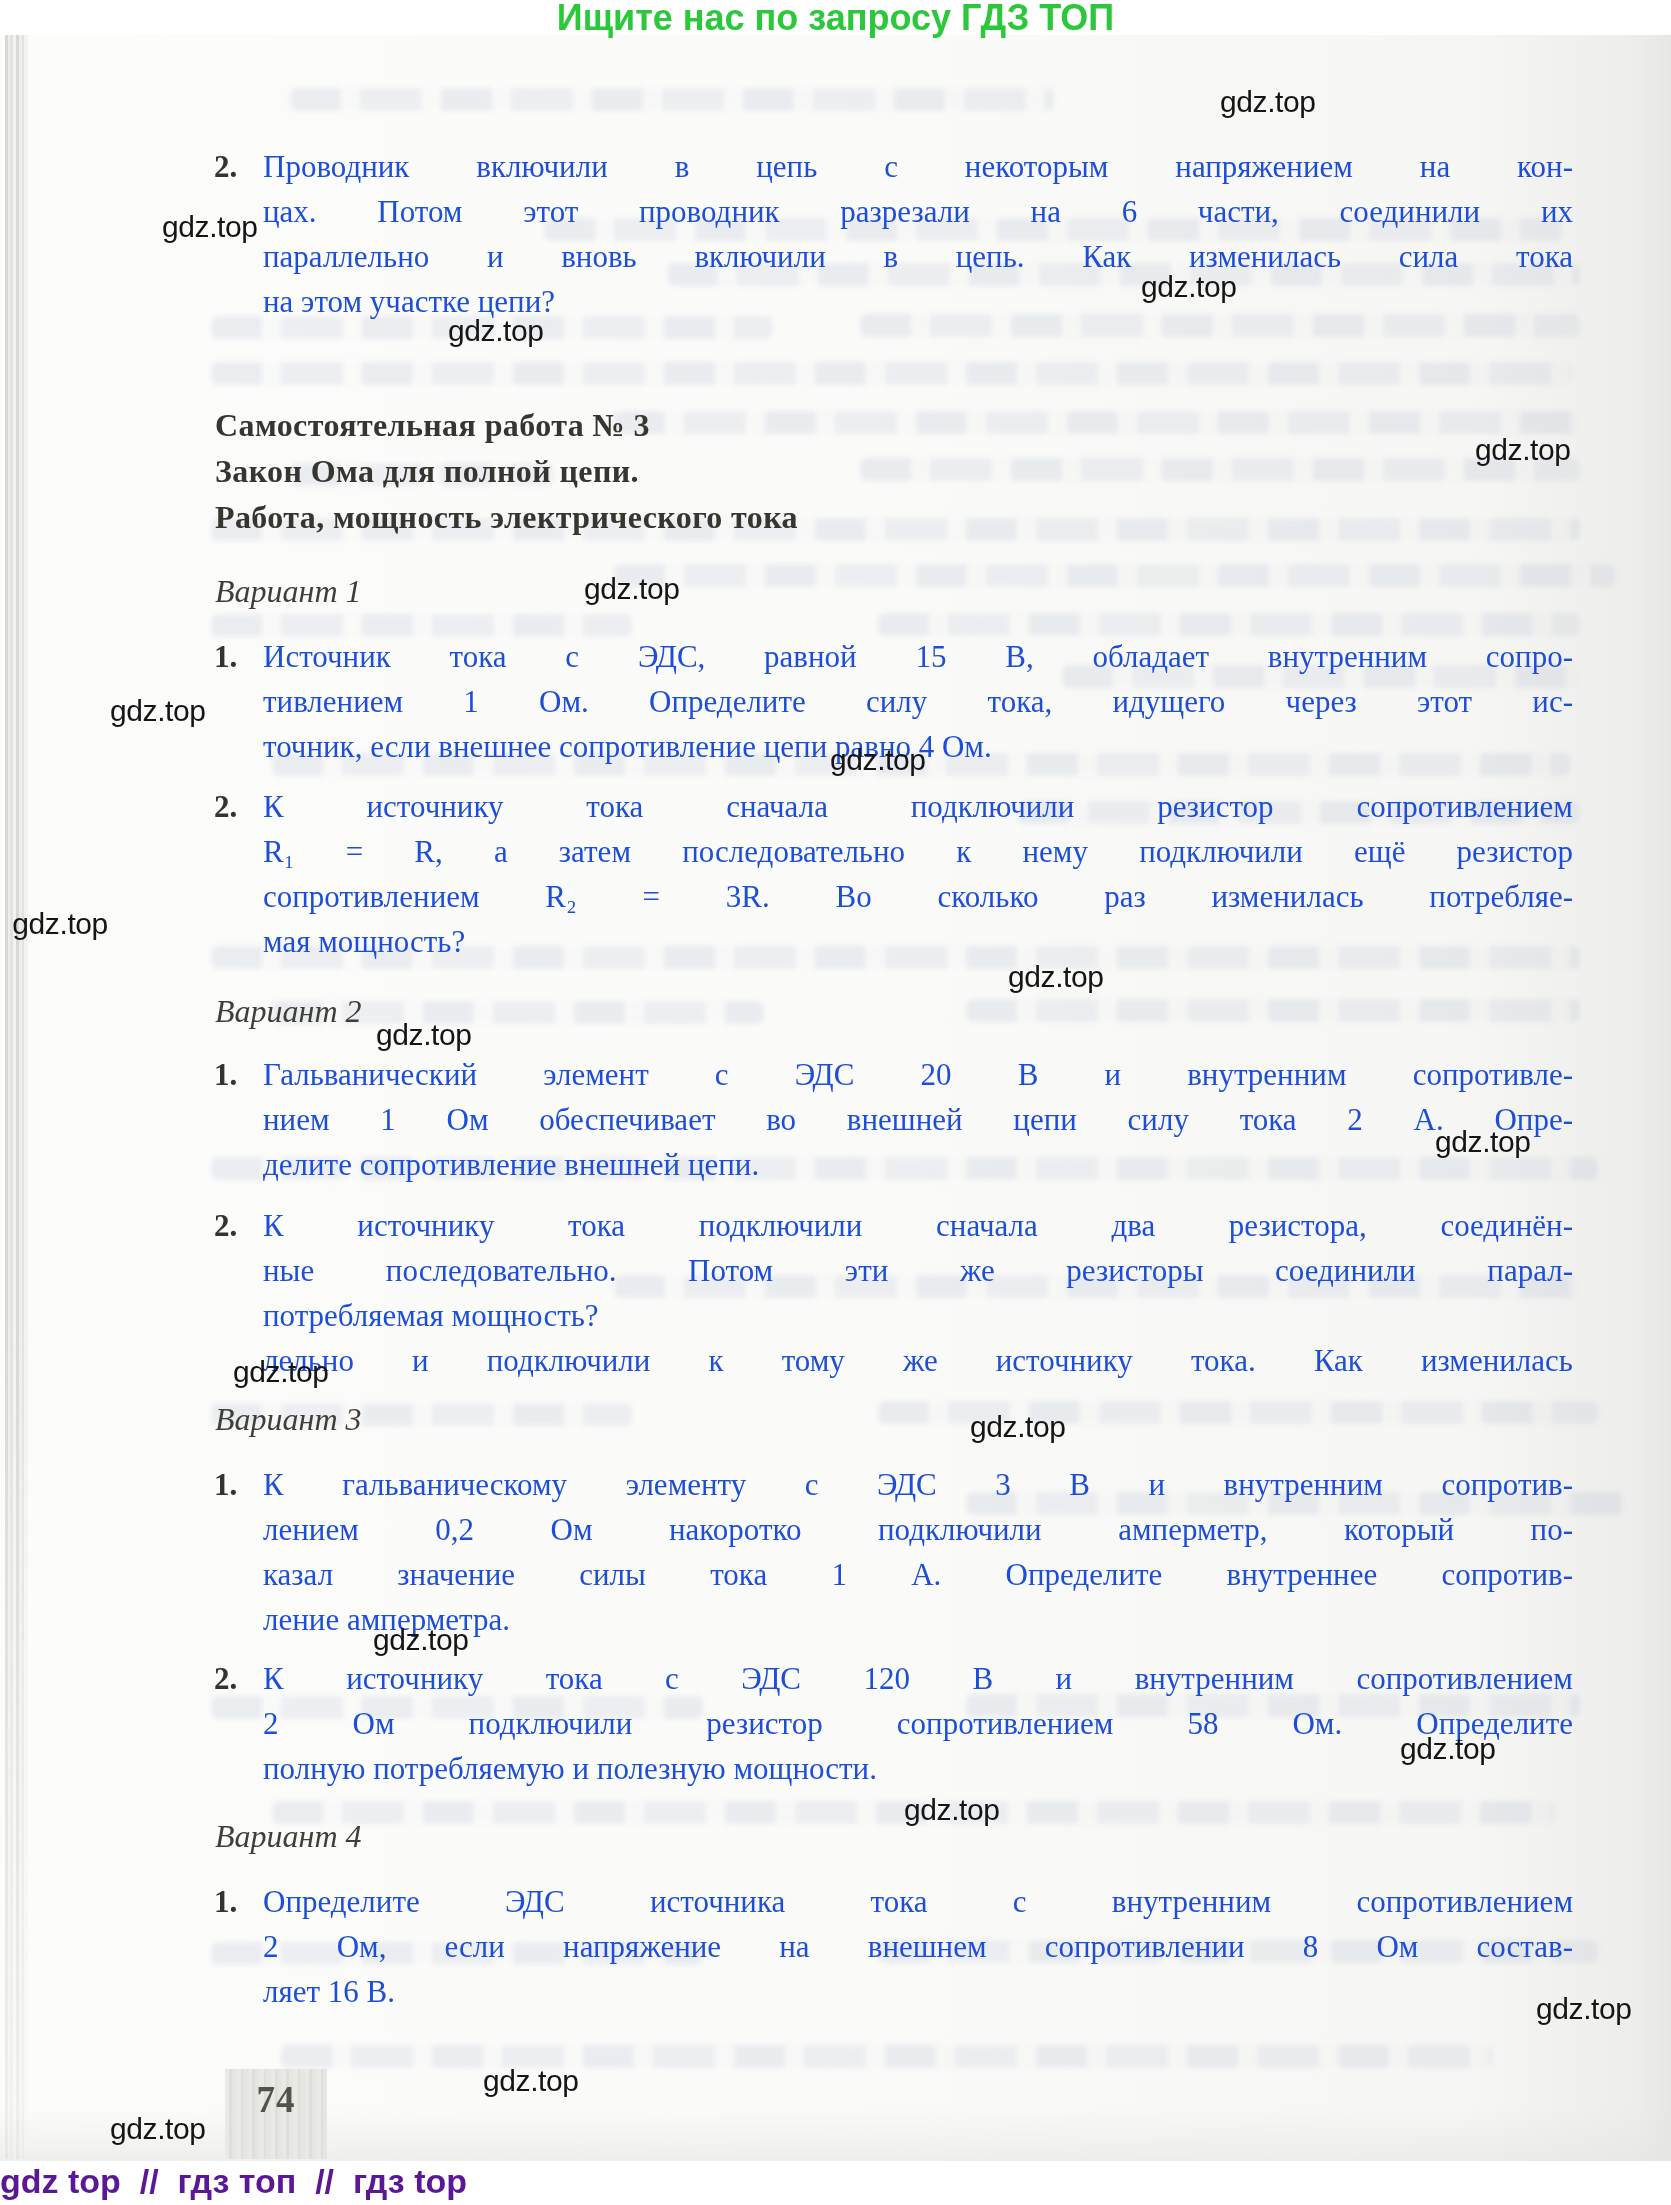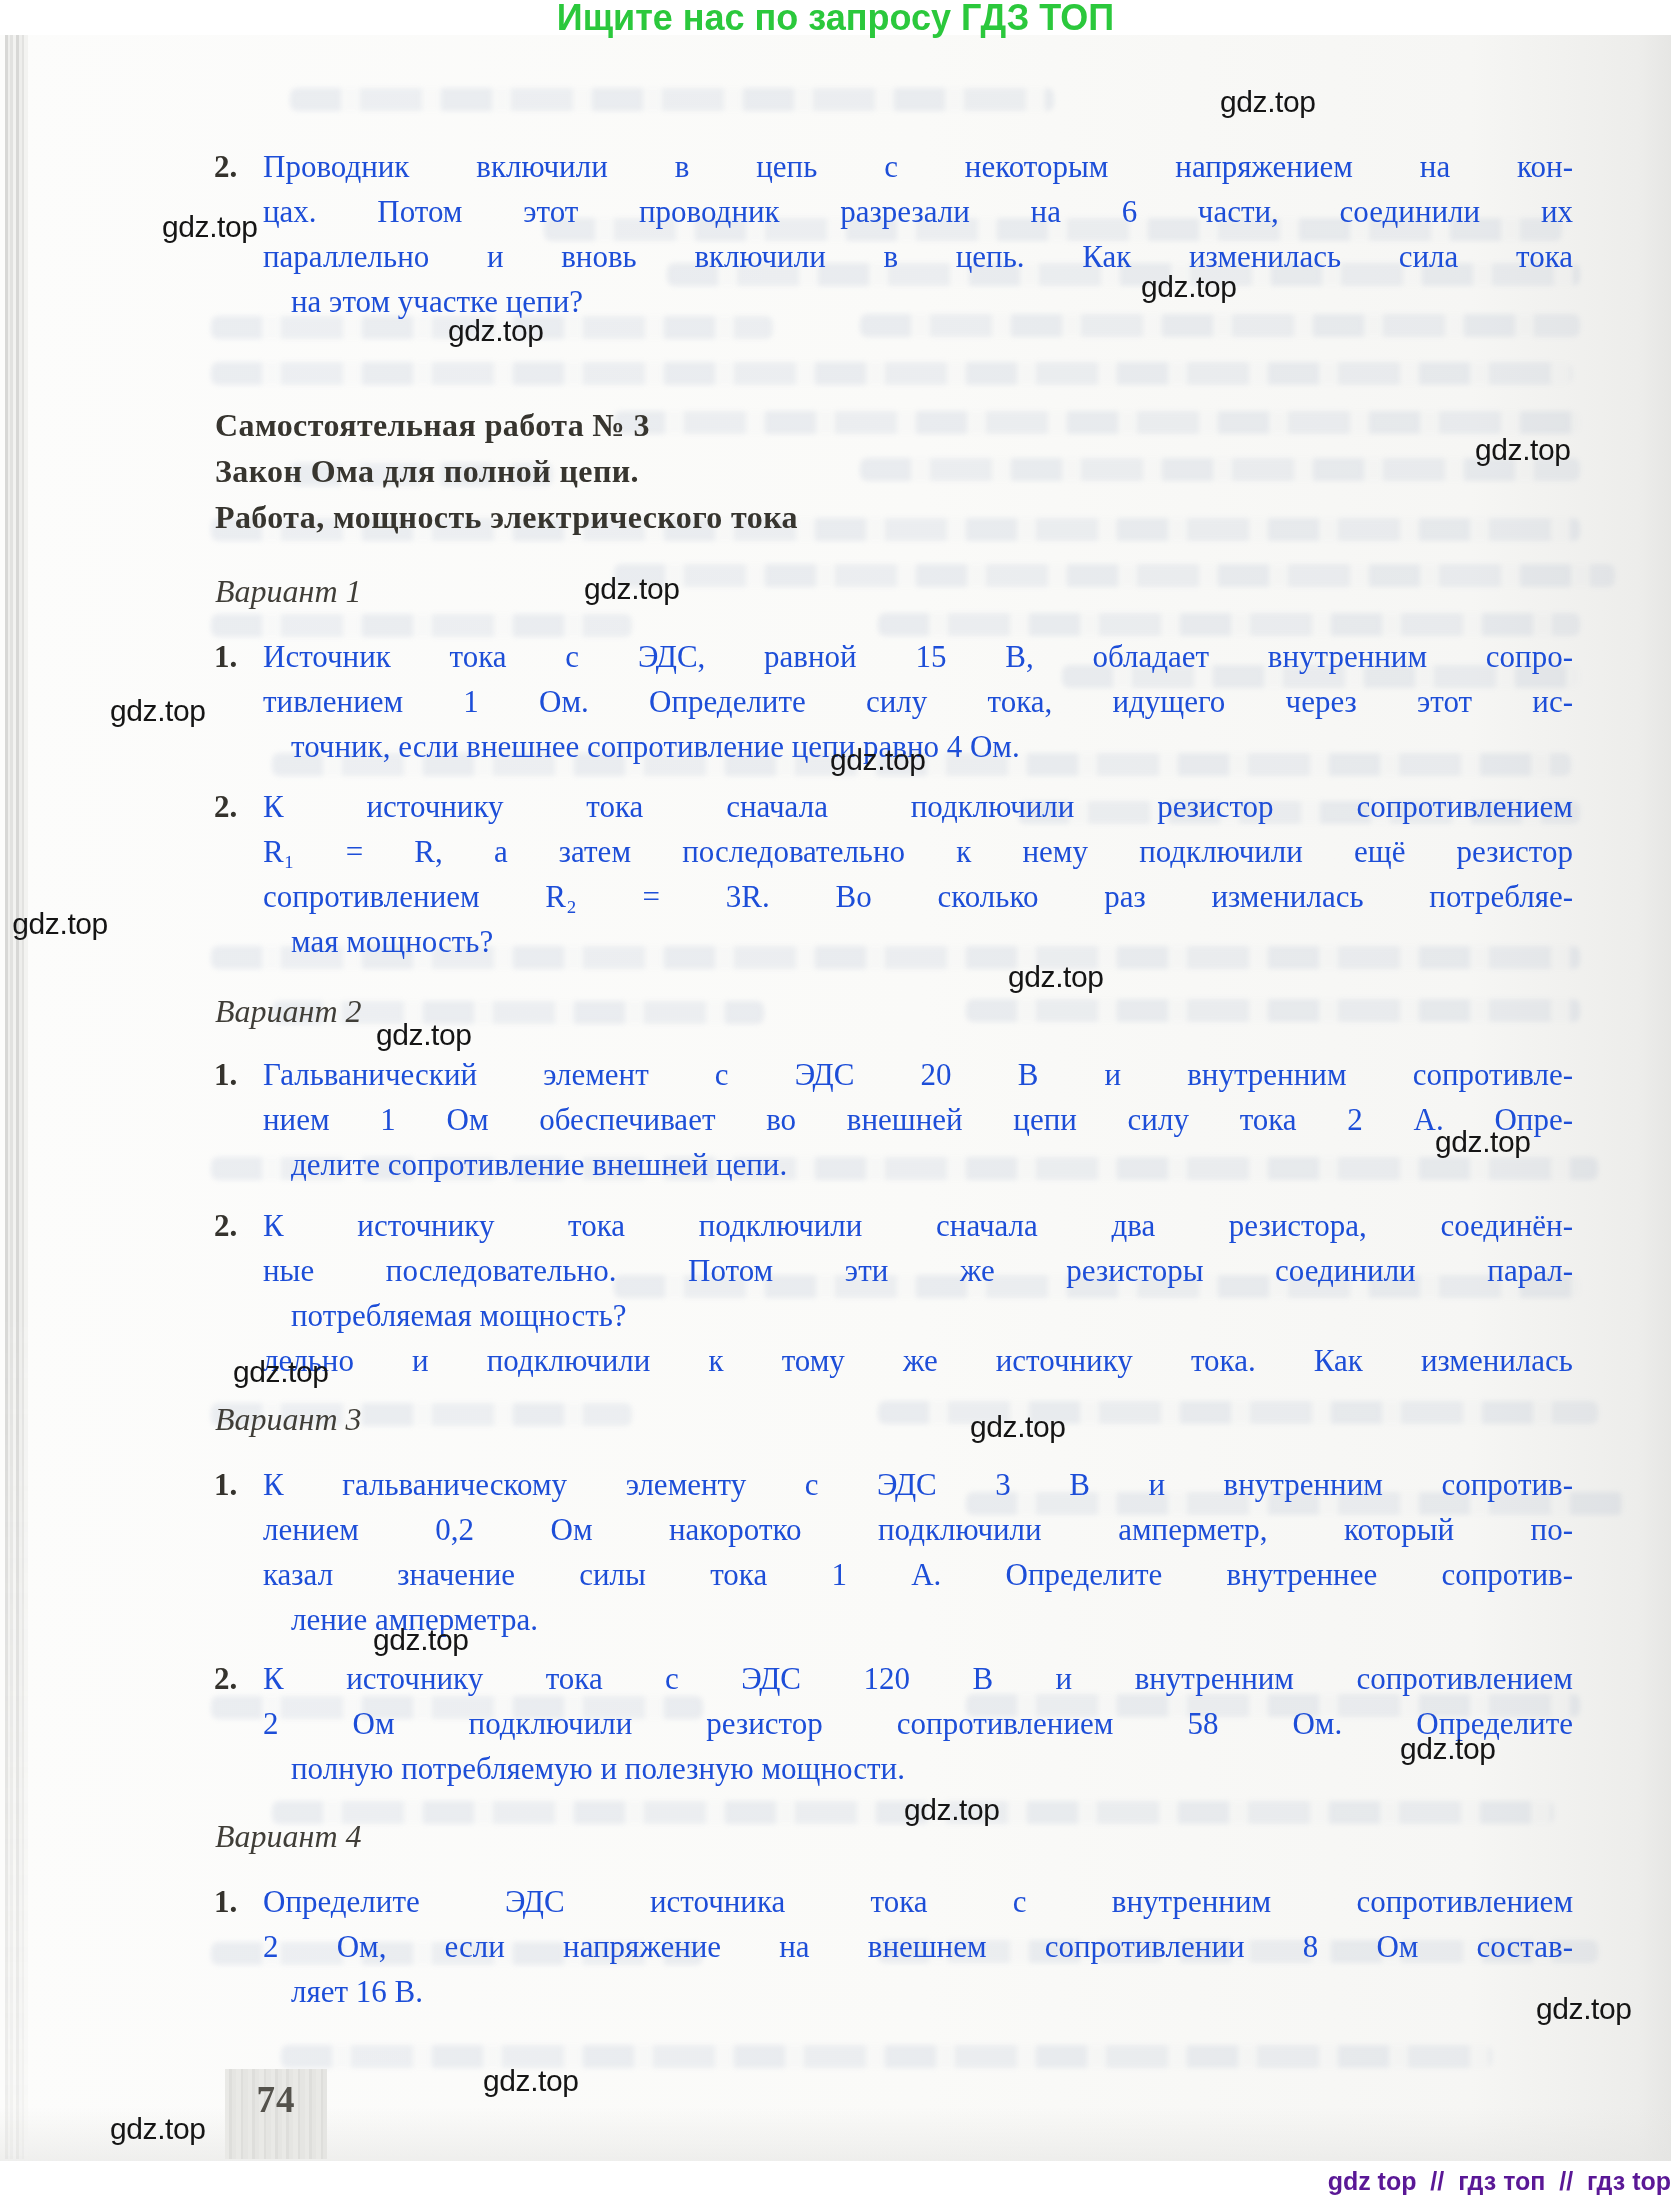--- a/index.html
+++ b/index.html
@@ -31,22 +31,22 @@
     background:repeating-linear-gradient(90deg,
       rgba(148,164,192,.30) 0 51px, rgba(148,164,192,.05) 51px 70px,
       rgba(148,164,192,.26) 70px 132px, rgba(148,164,192,.04) 132px 151px);
   }
   .banner {
     position:absolute; top:1.8px; left:0; width:100%; text-align:center;
     font-family:"Liberation Sans", sans-serif; font-size:36px; line-height:32px;
     color:#2bc83c; font-weight:bold;
   }
   .footerline {
-    position:absolute; top:2165px; left:0; width:100%; text-align:right;
-    font-family:"Liberation Sans", sans-serif; font-size:25px; line-height:32px;
+    position:absolute; top:2165px; left:0; width:100%; text-align:left;
+    font-family:"Liberation Sans", sans-serif; font-size:34px; line-height:32px;
     color:#5a1896; font-weight:bold; white-space:pre;
   }
   .watermark {
     position:absolute; font-family:"Liberation Sans", sans-serif;
     font-size:30px; line-height:35px; color:#151515; letter-spacing:-0.4px;
     white-space:nowrap;
   }
   .heading { position:absolute; left:215px; width:1369px; }
   .heading .hline {
     font-size:32px; line-height:46px; font-weight:bold; color:#37352f;
@@ -58,21 +58,21 @@
   }
   .problem { position:absolute; left:263px; width:1310px; }
   .pnum {
     position:absolute; left:-49px; top:0; font-size:31px; line-height:45px;
     font-weight:bold; color:#35332d;
   }
   .pline {
     font-size:31px; line-height:45px; color:#1d4ed8;
     text-align:justify; text-align-last:justify;
   }
-  .pline.final { text-align:left; text-align-last:left;margin-left:28px; }
+  .pline.final { text-align:left; text-align-last:left; }
   .pagenum-box {
     position:absolute; left:225px; top:2069px; width:102px; height:90px;
     background:repeating-linear-gradient(90deg,#e9e9e6 0 4.4px,#dededb 4.4px 7px,#e5e5e2 7px 11.4px);
   }
   .pagenum-box .num {
     display:block; text-align:center; margin-top:8.8px;
     font-size:37px; font-weight:bold; color:#54524c; letter-spacing:0.9px;
   }
 </style>
 </head>

